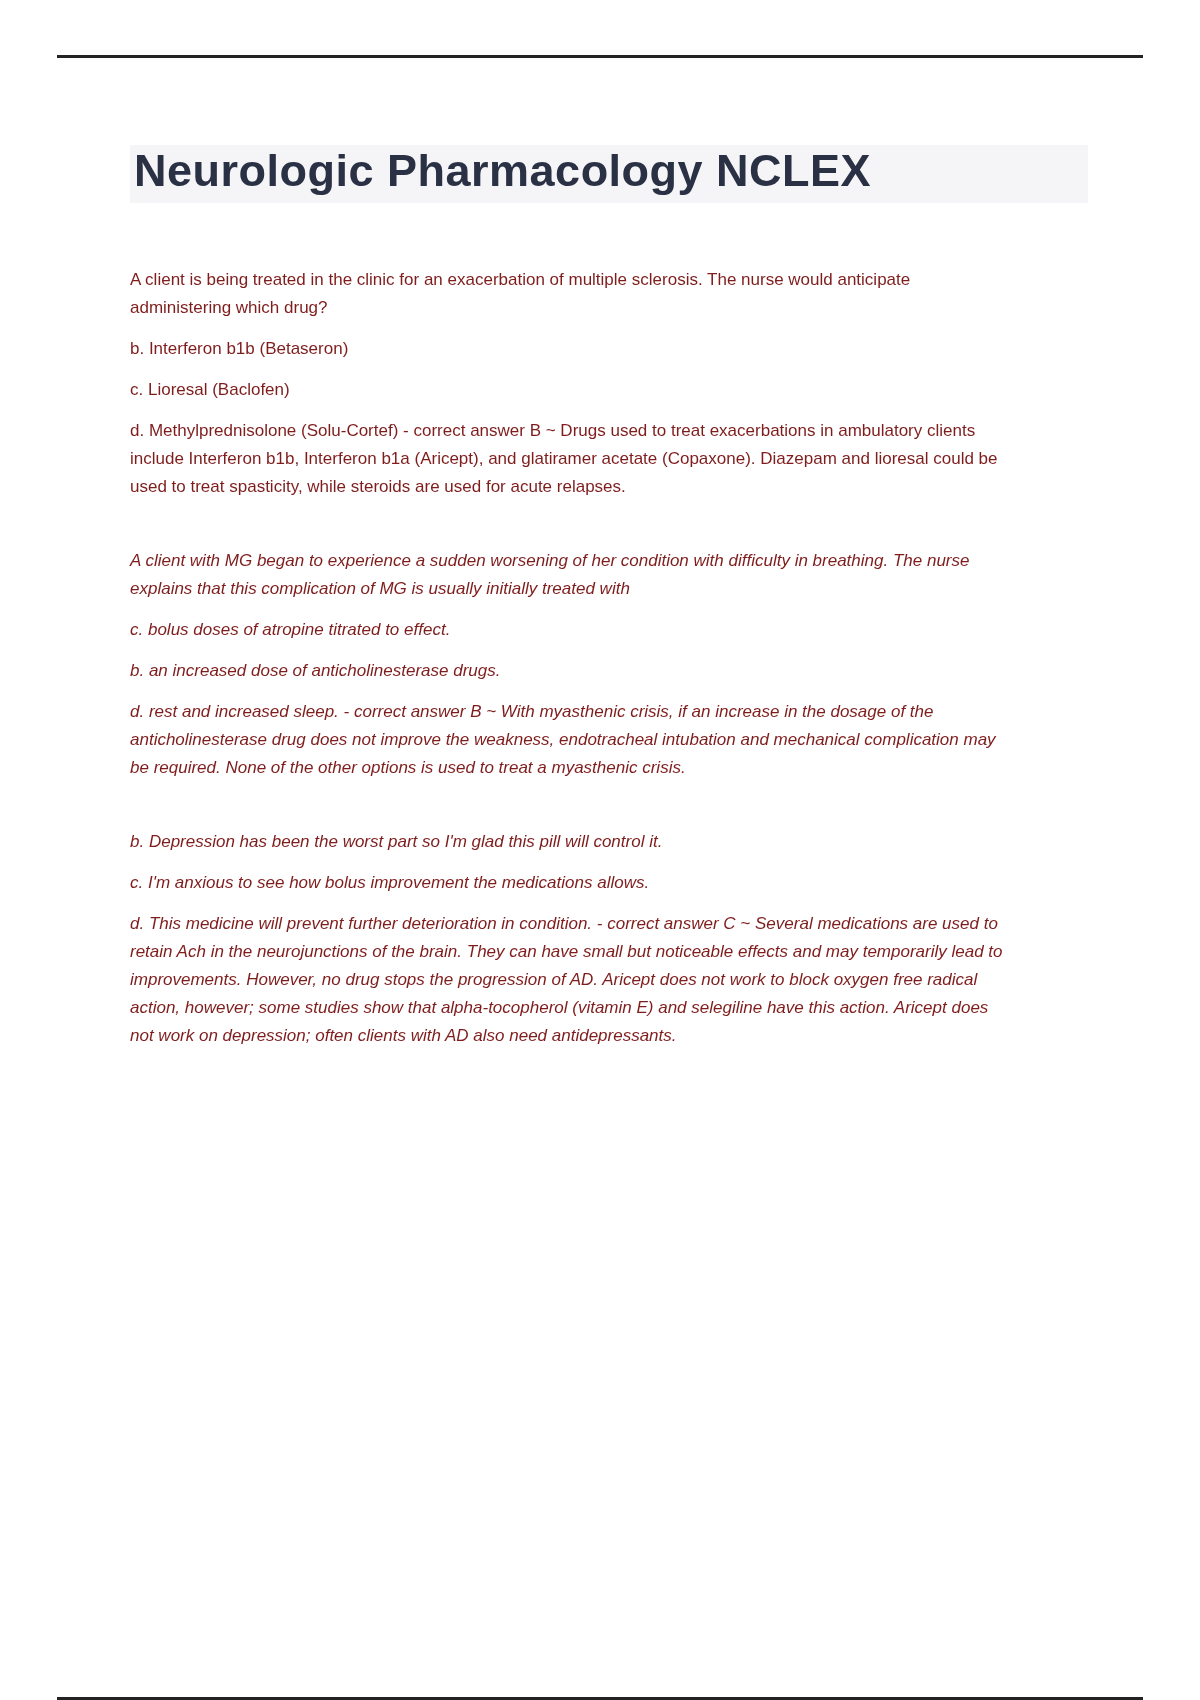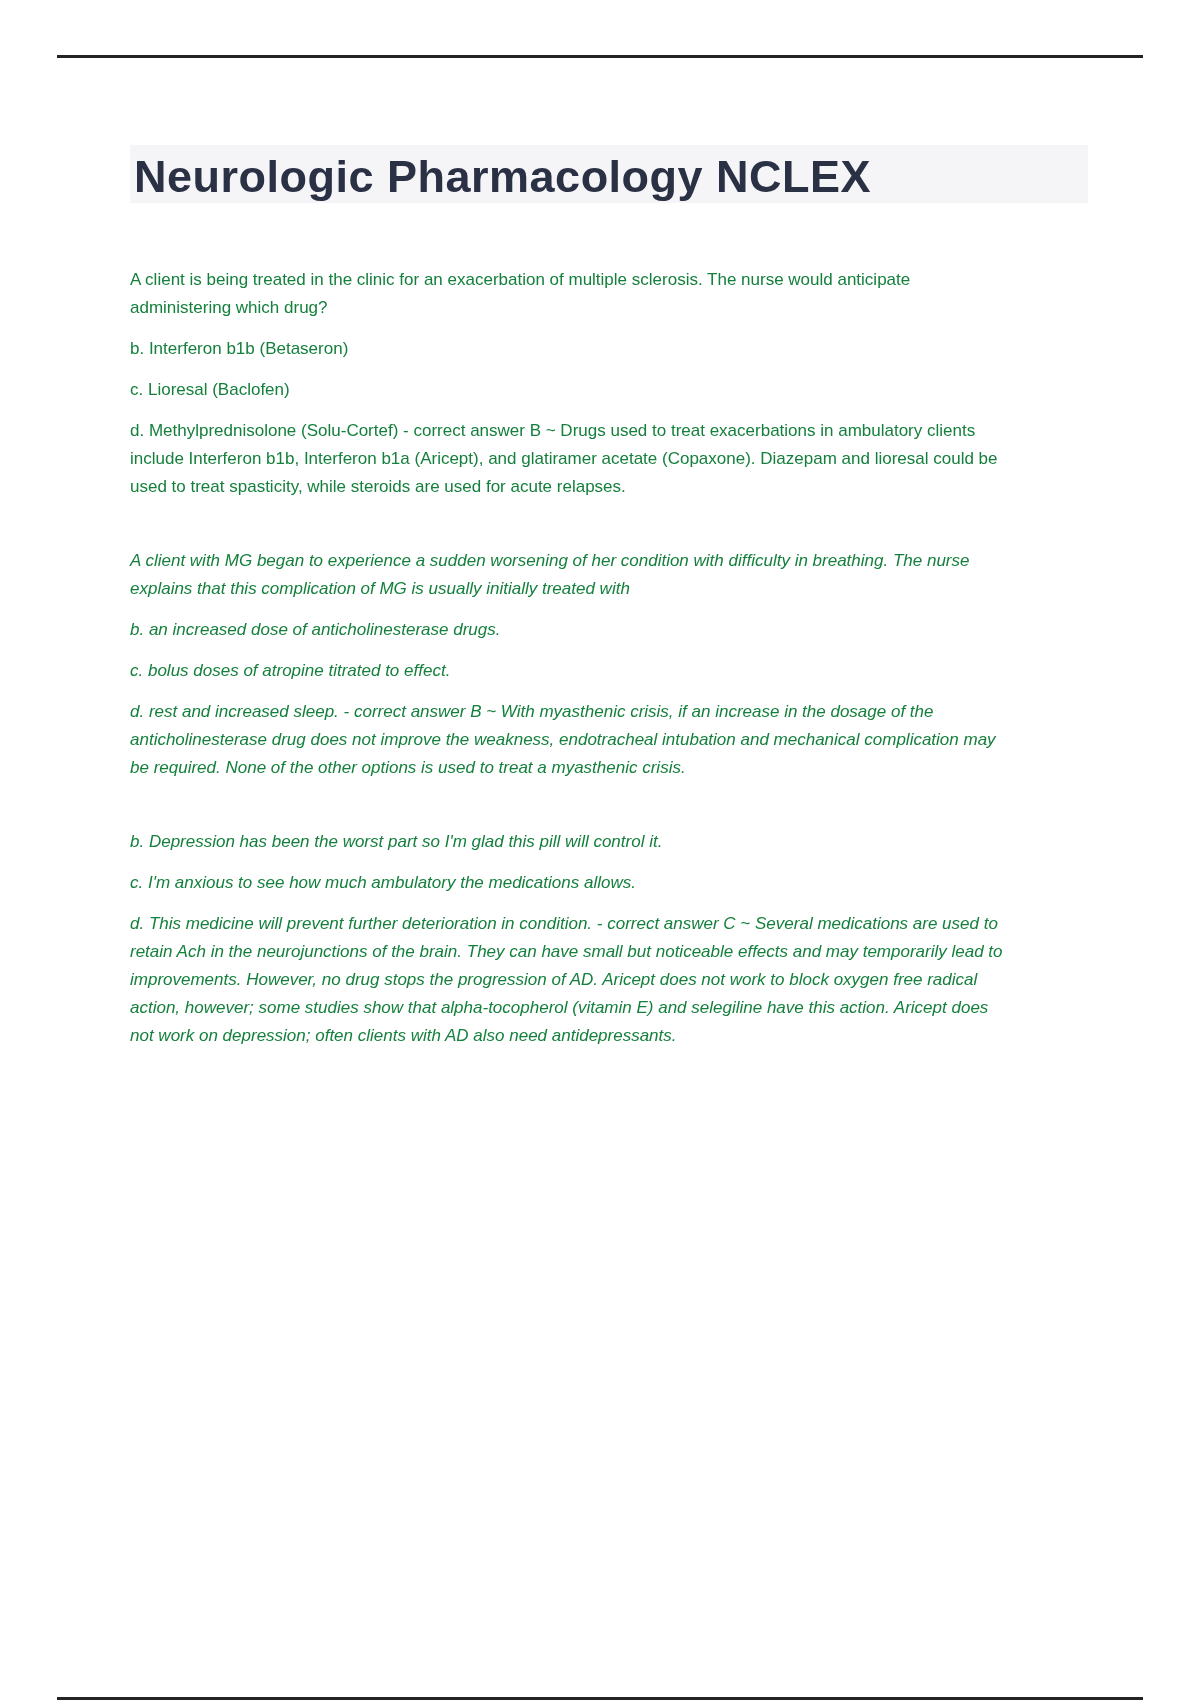--- a/index.html
+++ b/index.html
@@ -27,35 +27,35 @@
   .content {
     position: absolute;
     left: 130px;
     top: 145px;
     width: 958px;
   }
   .title-wrap {
     background: #f5f5f8;
     height: 58px;
     display: flex;
-    align-items: flex-end;
+    align-items: flex-start;
     padding-left: 4px;
     box-sizing: border-box;
   }
   .title {
     font-size: 45px;
     font-weight: 700;
     letter-spacing: 0.5px;
     color: #2b3144;
     white-space: nowrap;
   }
   .questions {
     margin-top: 63px;
     width: 880px;
-    color: #15803d;
+    color: #7f1d1d;
     font-size: 17px;
     line-height: 28px;
   }
   .questions p {
     margin: 0 0 13px 0;
   }
   .qblock { margin-top: 0; }
   .qblock + .qblock { margin-top: 46px; font-style: italic; }
 </style>
 </head>
@@ -75,28 +75,28 @@
 
       <div class="qblock">
         <p>A client is being treated in the clinic for an exacerbation of multiple sclerosis. The nurse would anticipate administering which drug?</p>
         <p>b. Interferon b1b (Betaseron)</p>
         <p>c. Lioresal (Baclofen)</p>
         <p>d. Methylprednisolone (Solu-Cortef) - correct answer B ~ Drugs used to treat exacerbations in ambulatory clients include Interferon b1b, Interferon b1a (Aricept), and glatiramer acetate (Copaxone). Diazepam and lioresal could be used to treat spasticity, while steroids are used for acute relapses.</p>
       </div>
 
       <div class="qblock">
         <p>A client with MG began to experience a sudden worsening of her condition with difficulty in breathing. The nurse explains that this complication of MG is usually initially treated with</p>
+        <p>c. bolus doses of atropine titrated to effect.</p>
         <p>b. an increased dose of anticholinesterase drugs.</p>
-        <p>c. bolus doses of atropine titrated to effect.</p>
         <p>d. rest and increased sleep. - correct answer B ~ With myasthenic crisis, if an increase in the dosage of the anticholinesterase drug does not improve the weakness, endotracheal intubation and mechanical complication may be required. None of the other options is used to treat a myasthenic crisis.</p>
       </div>
 
       <div class="qblock">
         <p>b. Depression has been the worst part so I'm glad this pill will control it.</p>
-        <p>c. I'm anxious to see how much ambulatory the medications allows.</p>
+        <p>c. I'm anxious to see how bolus improvement the medications allows.</p>
         <p>d. This medicine will prevent further deterioration in condition. - correct answer C ~ Several medications are used to retain Ach in the neurojunctions of the brain. They can have small but noticeable effects and may temporarily lead to improvements. However, no drug stops the progression of AD. Aricept does not work to block oxygen free radical action, however; some studies show that alpha-tocopherol (vitamin E) and selegiline have this action. Aricept does not work on depression; often clients with AD also need antidepressants.</p>
       </div>
 
     </div>
   </div>
 
   <div class="rule rule-bottom"></div>
 
 </div>
 

